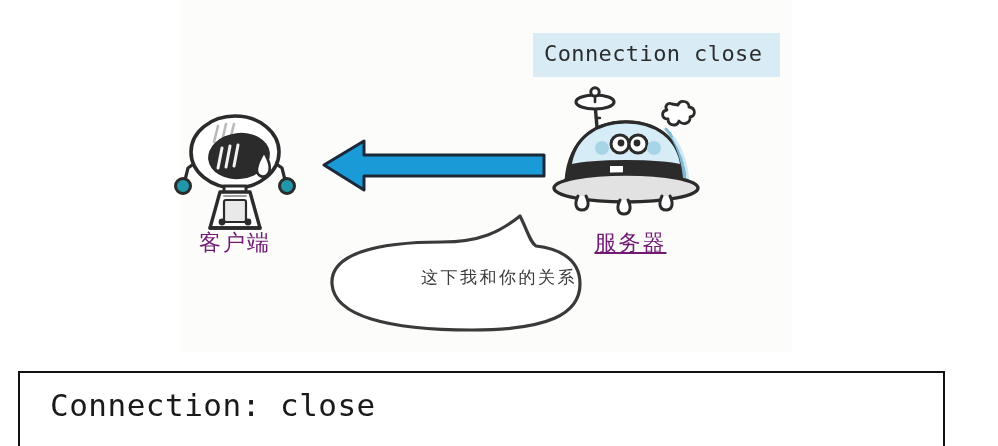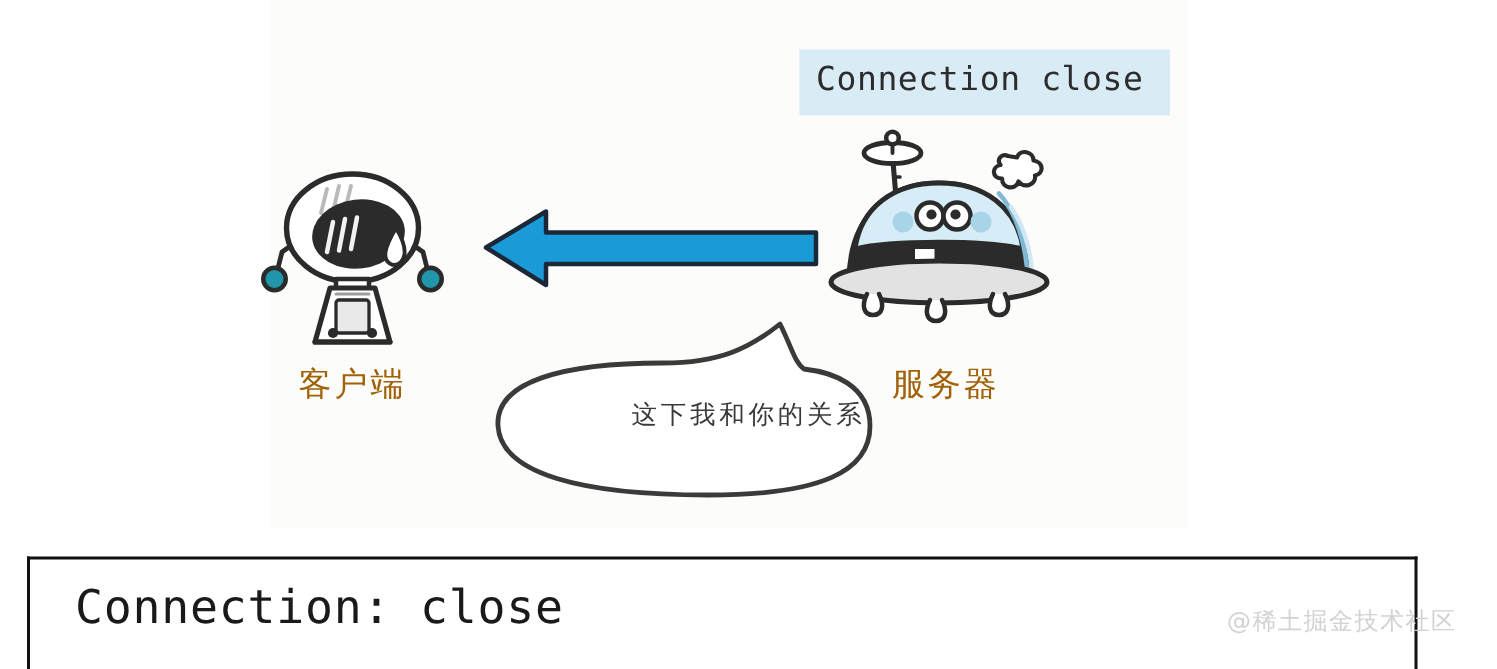--- a/index.html
+++ b/index.html
@@ -67,31 +67,30 @@
   
   .figure {
     position: absolute;
   }
   .fig-label {
     position: absolute;
     width: 100%;
     text-align: center;
     font-family: "DejaVu Sans", sans-serif;
     font-size: 22px;
-    color: #a16207;
+    color: #701a75;
     letter-spacing: 2px;
     white-space: nowrap;
-    margin-top: 13px;
   }
 
   #client-figure { left: 160px; top: 100px; width: 150px; height: 165px; }
   #client-figure .fig-label { top: 128px; left: 0; }
 
   #server-figure { left: 548px; top: 82px; width: 165px; height: 182px; }
-  #server-figure .fig-label { top: 146px; left: 0; }
+  #server-figure .fig-label { top: 146px; left: 0; text-decoration: underline; }
 
   
   .speech-wrap {
     position: absolute;
     left: 322px;
     top: 202px;
     width: 268px;
     height: 145px;
   }
   .speech-text {
@@ -253,15 +252,14 @@
     </svg>
     <div class="speech-text">
       <span>这下我和你的关系</span>
     </div>
   </div>
 
   <div class="code-box">
     <div class="box-text">Connection: close</div>
   </div>
 
-  <div class="watermark">@稀土掘金技术社区</div>
 
 </div>
 
 </body></html>

